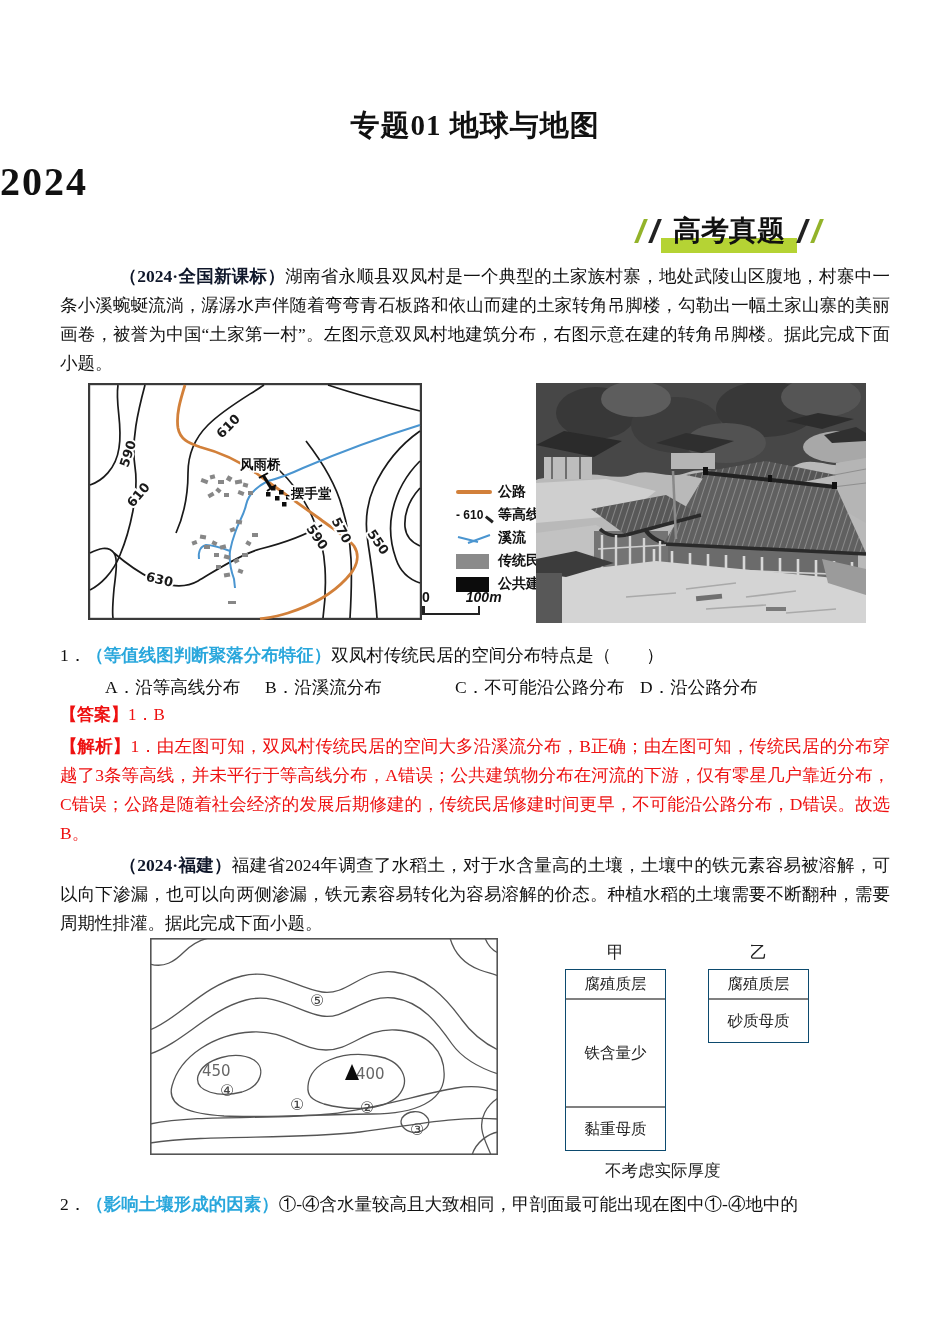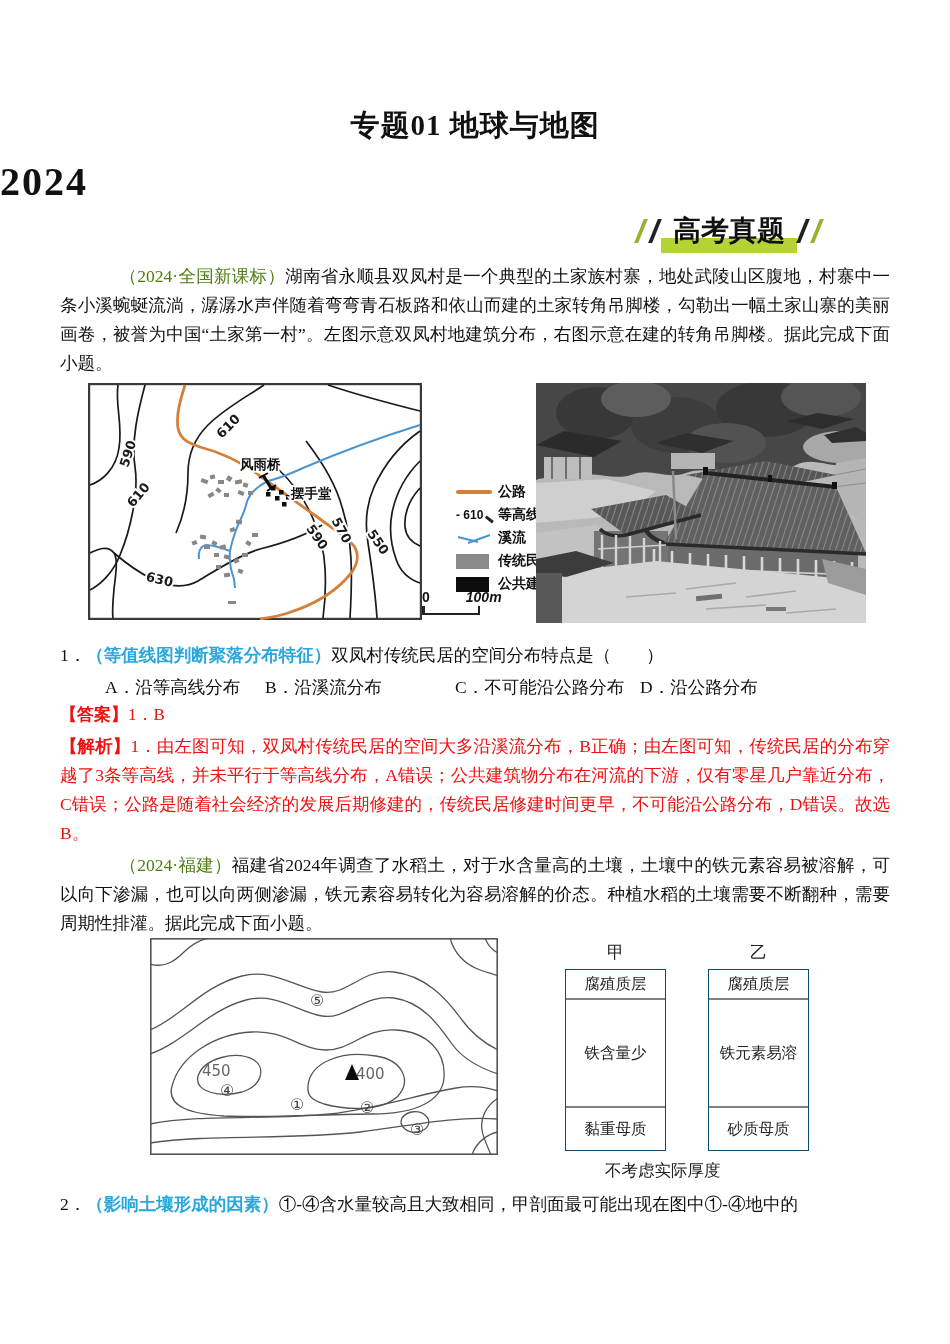--- a/index.html
+++ b/index.html
@@ -13,21 +13,21 @@
   .year-badge .green-square{position:absolute;left:-10px;bottom:-3px;width:26px;height:28px;background:#b5d334;z-index:-1;}
   .section-badge{top:212px;left:0;width:821px;text-align:right;}
   .badge-wrap{display:inline-flex;align-items:center;gap:6px;}
   .slash{display:inline-block;width:4px;height:24px;background:#222;transform:skewX(-22deg);margin:0 2px;}
   .slash.g{background:#93b32a;}
   .badge-text{position:relative;display:inline-block;font-size:28px;font-weight:700;padding:0 8px;z-index:0;
               font-family:"Liberation Sans","DejaVu Sans",sans-serif;}
   .badge-text .green-bar{position:absolute;left:-4px;right:-4px;bottom:-3px;height:15px;background:#b5d334;z-index:-1;}
   
   .para{left:60px;width:830px;font-size:17.5px;line-height:29px;text-align:justify;text-indent:3.4em;}
-  .tag-orange{color:#4d7c0f;font-weight:400;}
+  .tag-orange{color:#0f172a;font-weight:700;}
   .tag-blue{color:#29a7dc;font-weight:700;}
   .para1{top:262px;}
   .para2{top:851px;}
   
   .qline{left:60px;width:830px;font-size:17.5px;line-height:28px;}
   .q1line{top:641px;}
   .q2line{top:1190px;}
   .options{top:675px;left:105px;width:790px;font-size:17.5px;display:flex;}
   .opt{white-space:nowrap;}
   .opt.w1{width:160px;}.opt.w2{width:190px;}.opt.w3{width:185px;}
@@ -370,21 +370,20 @@
       <div class="pbox">
         <div class="prow r1">腐殖质层</div>
         <div class="prow r2">铁含量少</div>
         <div class="prow r3">黏重母质</div>
       </div>
     </div>
     <div class="pcol yi">
       <div class="ptitle">乙</div>
       <div class="pbox">
         <div class="prow r1">腐殖质层</div>
-        <div class="prow r2">铁元素易溶</div>
         <div class="prow r3">砂质母质</div>
       </div>
     </div>
     <div class="pnote">不考虑实际厚度</div>
   </div>
 
   <div class="abs qline q2line"><span>2．</span><span class="tag-blue">（影响土壤形成的因素）</span><span>①-④含水量较高且大致相同，甲剖面最可能出现在图中①-④地中的</span></div>
 
 </div>
 

